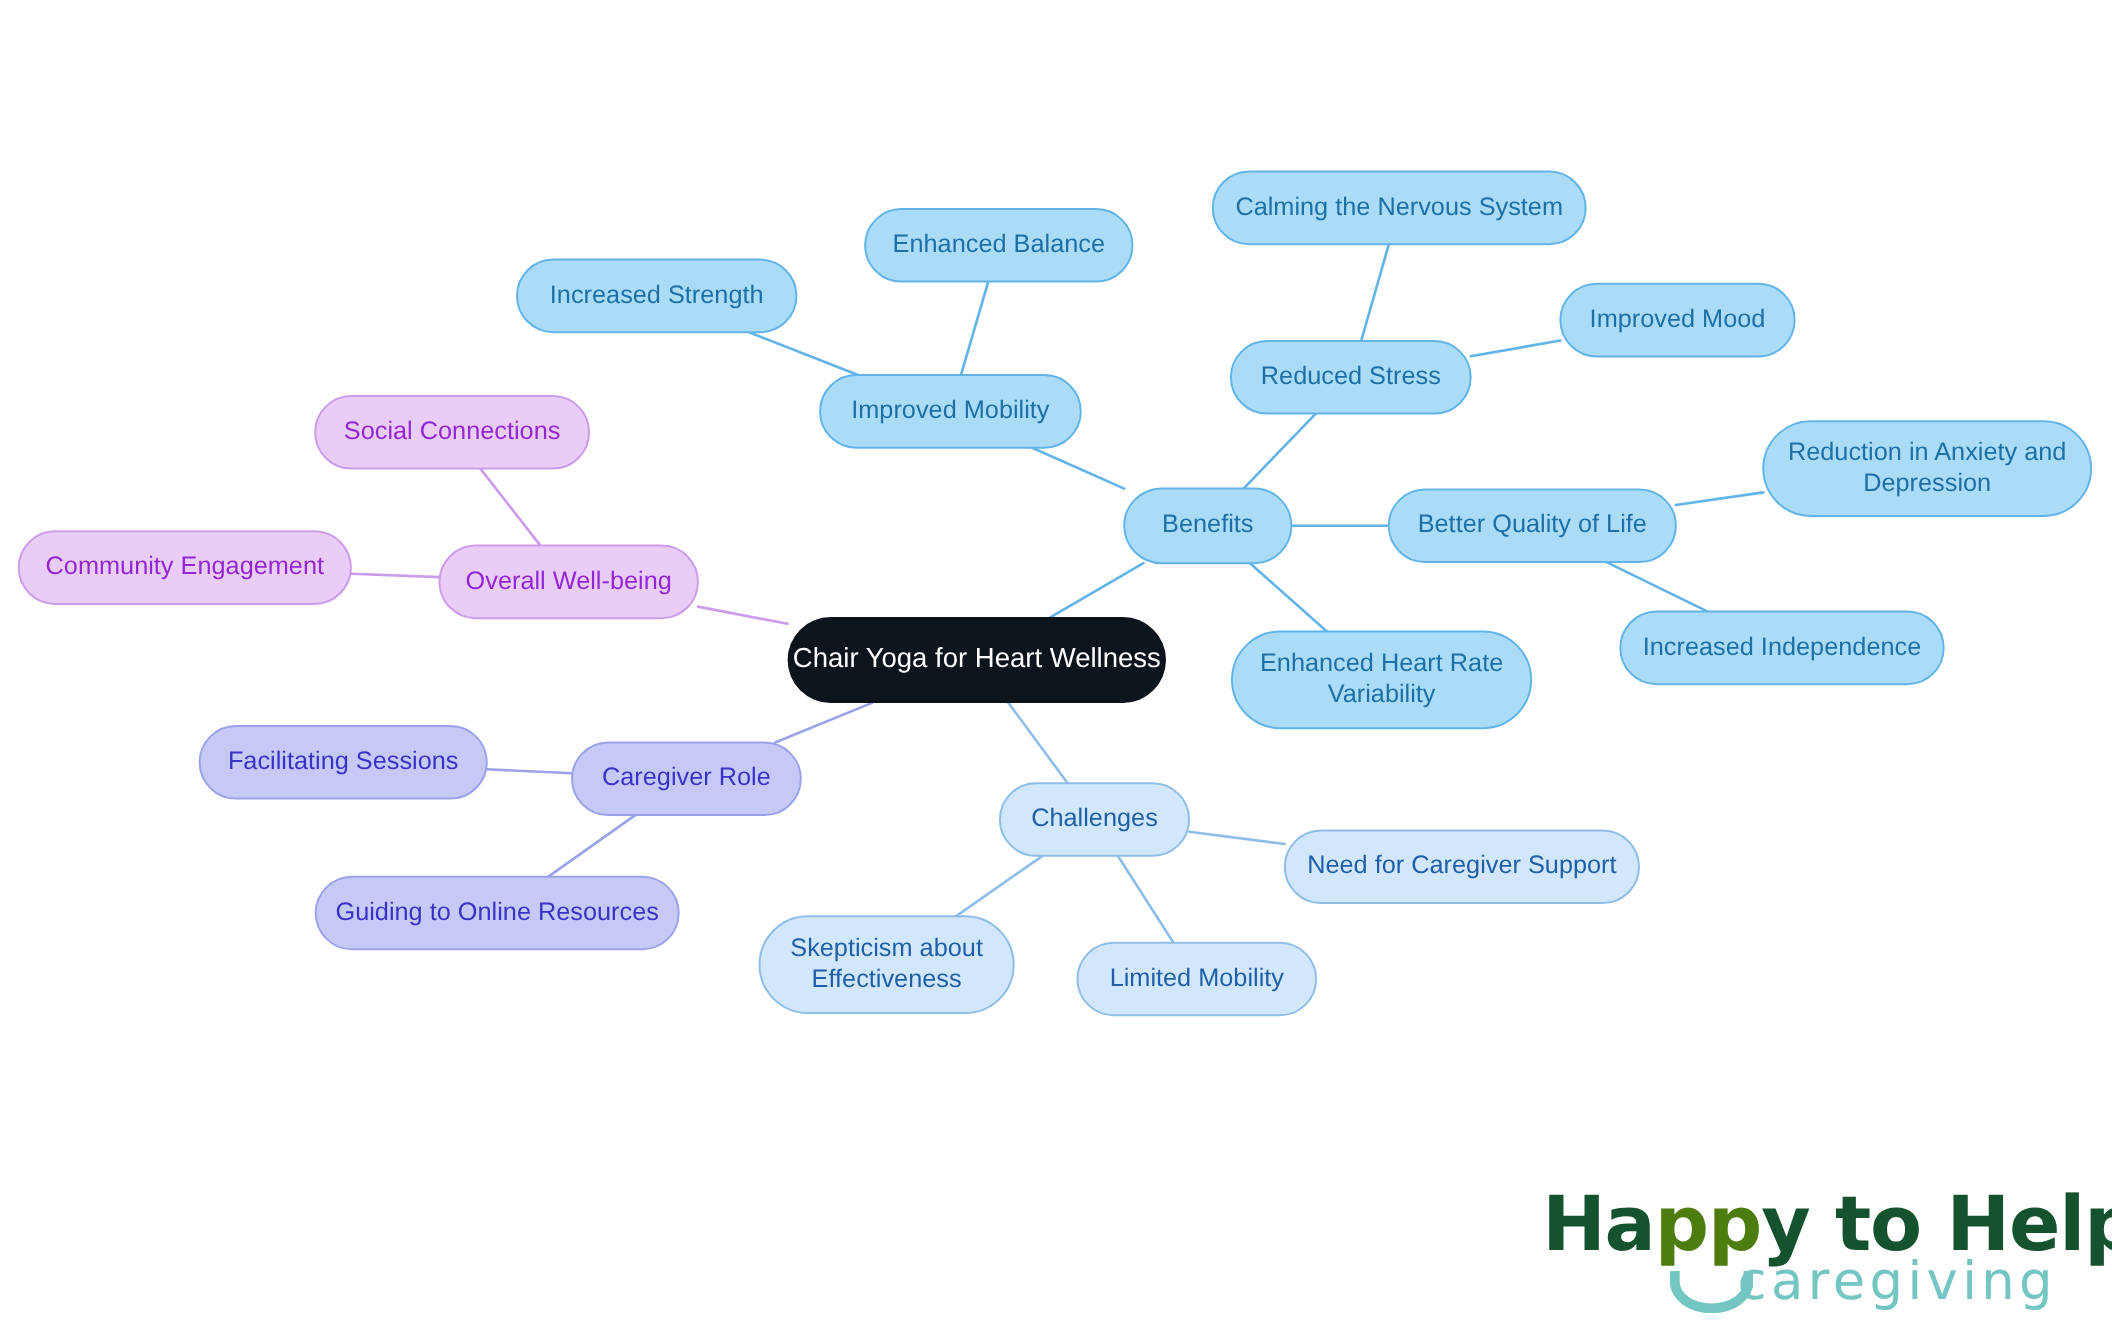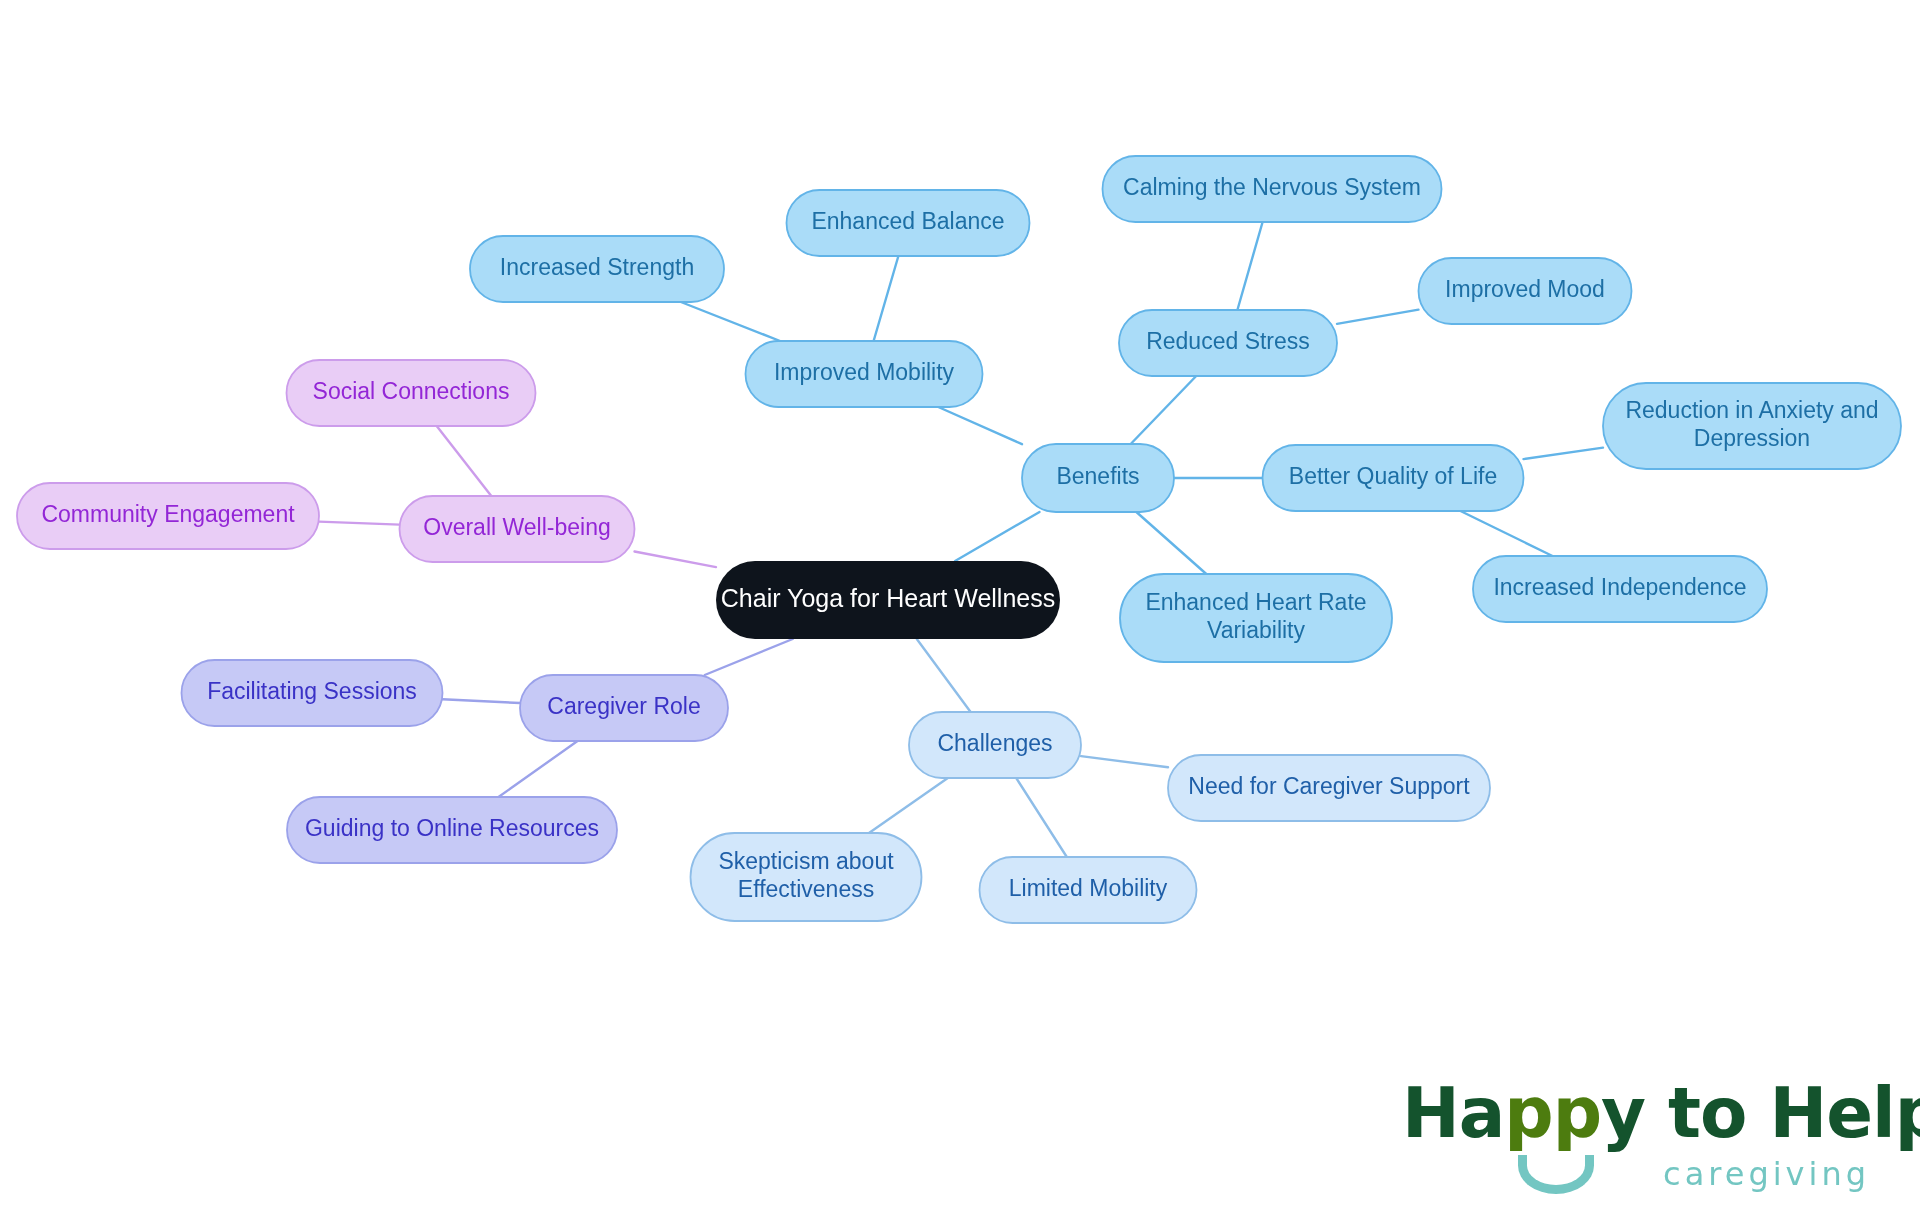--- a/index.html
+++ b/index.html
@@ -50,21 +50,21 @@
     line-height: 1;
     position: absolute;
     left: 0;
     top: 2px;
     white-space: nowrap;
   }
   .logo-coral { color: #14532d; }
   .logo-teal  { color: #4d7c0f; }
   .logo-sub {
     font-family: "DejaVu Sans", sans-serif;
-    font-size: 32px;
+    font-size: 48px;
     letter-spacing: 4px;
     color: #73c6c2;
     position: absolute;
     right: 2px;
     bottom: 4px;
     white-space: nowrap;
   }
   .logo-smile {
     position: absolute;
     left: 116px;

